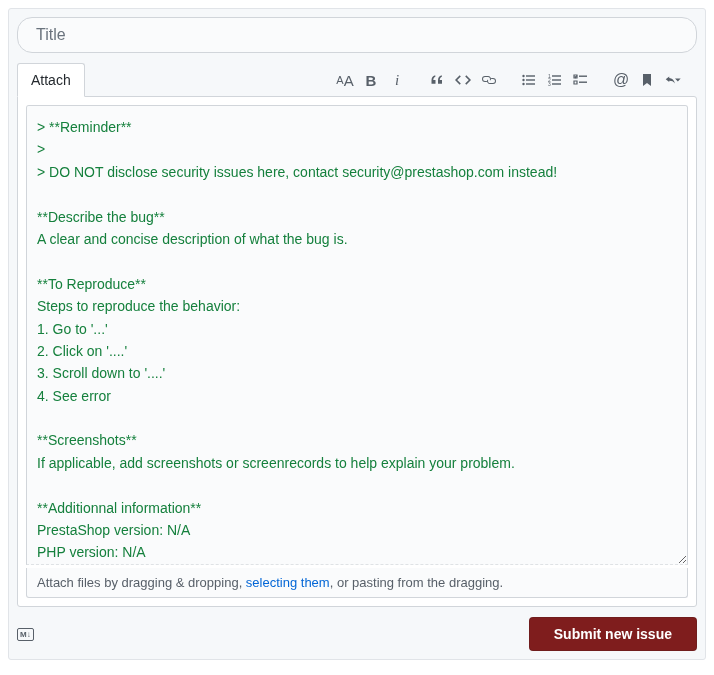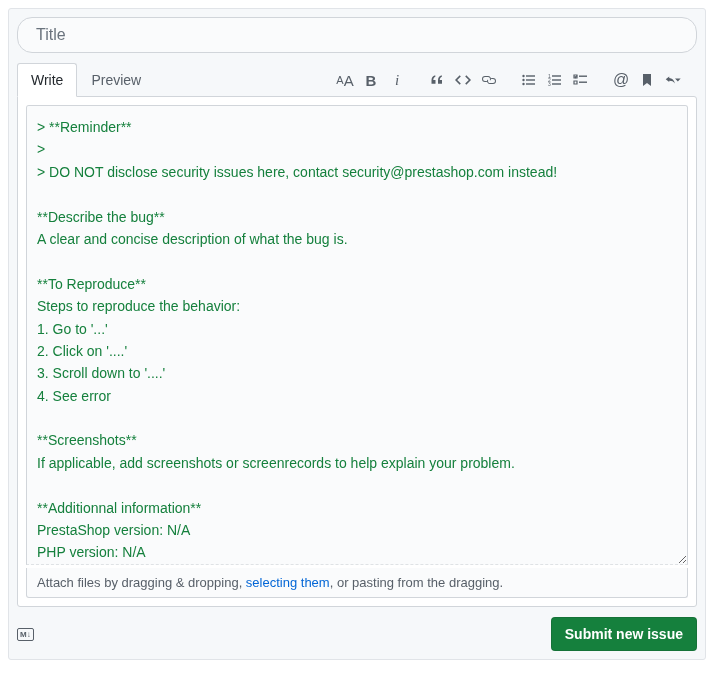--- a/index.html
+++ b/index.html
@@ -124,41 +124,40 @@
     border: 1px solid #586069;
     border-radius: 2px;
     font-size: 8px;
     font-weight: bold;
     padding: 0 2px;
     line-height: 11px;
     color: #586069;
   }
   .submit-btn {
     margin-left: auto;
-    padding: 8px 13px;
+    padding: 8px 24px;
     font-size: 14px;
     font-weight: 600;
     color: #fff;
-    background: #15803d;
+    background: #7f1d1d;
     border: 1px solid rgba(27,31,35,0.15);
     border-radius: 4px;
     cursor: default;
   }
 </style>
 </head>
 <body>
 
 <div class="issue-form">
 
   <input type="text" class="title-input" placeholder="Title" style="">
 
   <div class="tabs-bar">
     <div class="tabs">
-      <div class="tab active">Write</div>
-      <div class="tab">Preview</div>
+      <div class="tab active">Attach</div>
     </div>
 
     <div class="toolbar">
       <div class="toolbar-group">
         <button title="Heading">
           <span style="font-size:11px;font-weight:400;">A</span>
             <span style="font-size:15px;font-weight:400;">A</span>
         </button>
         <button title="Bold">
           <span style="font-weight:700;font-size:15px;">B</span>

